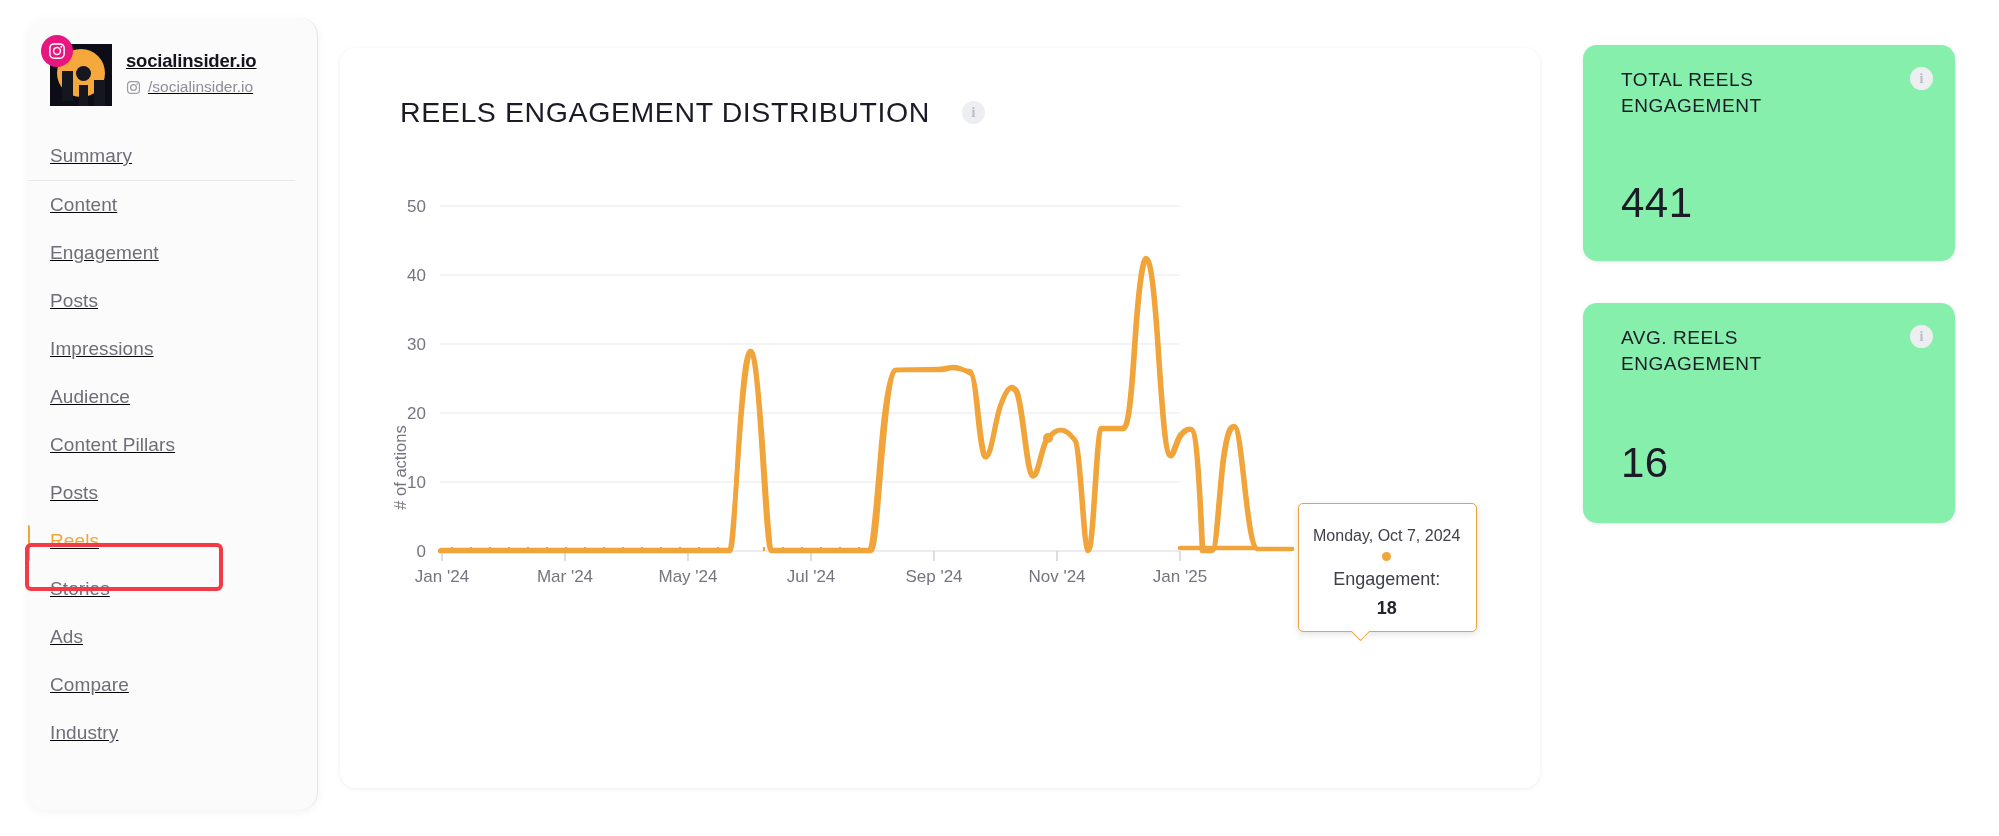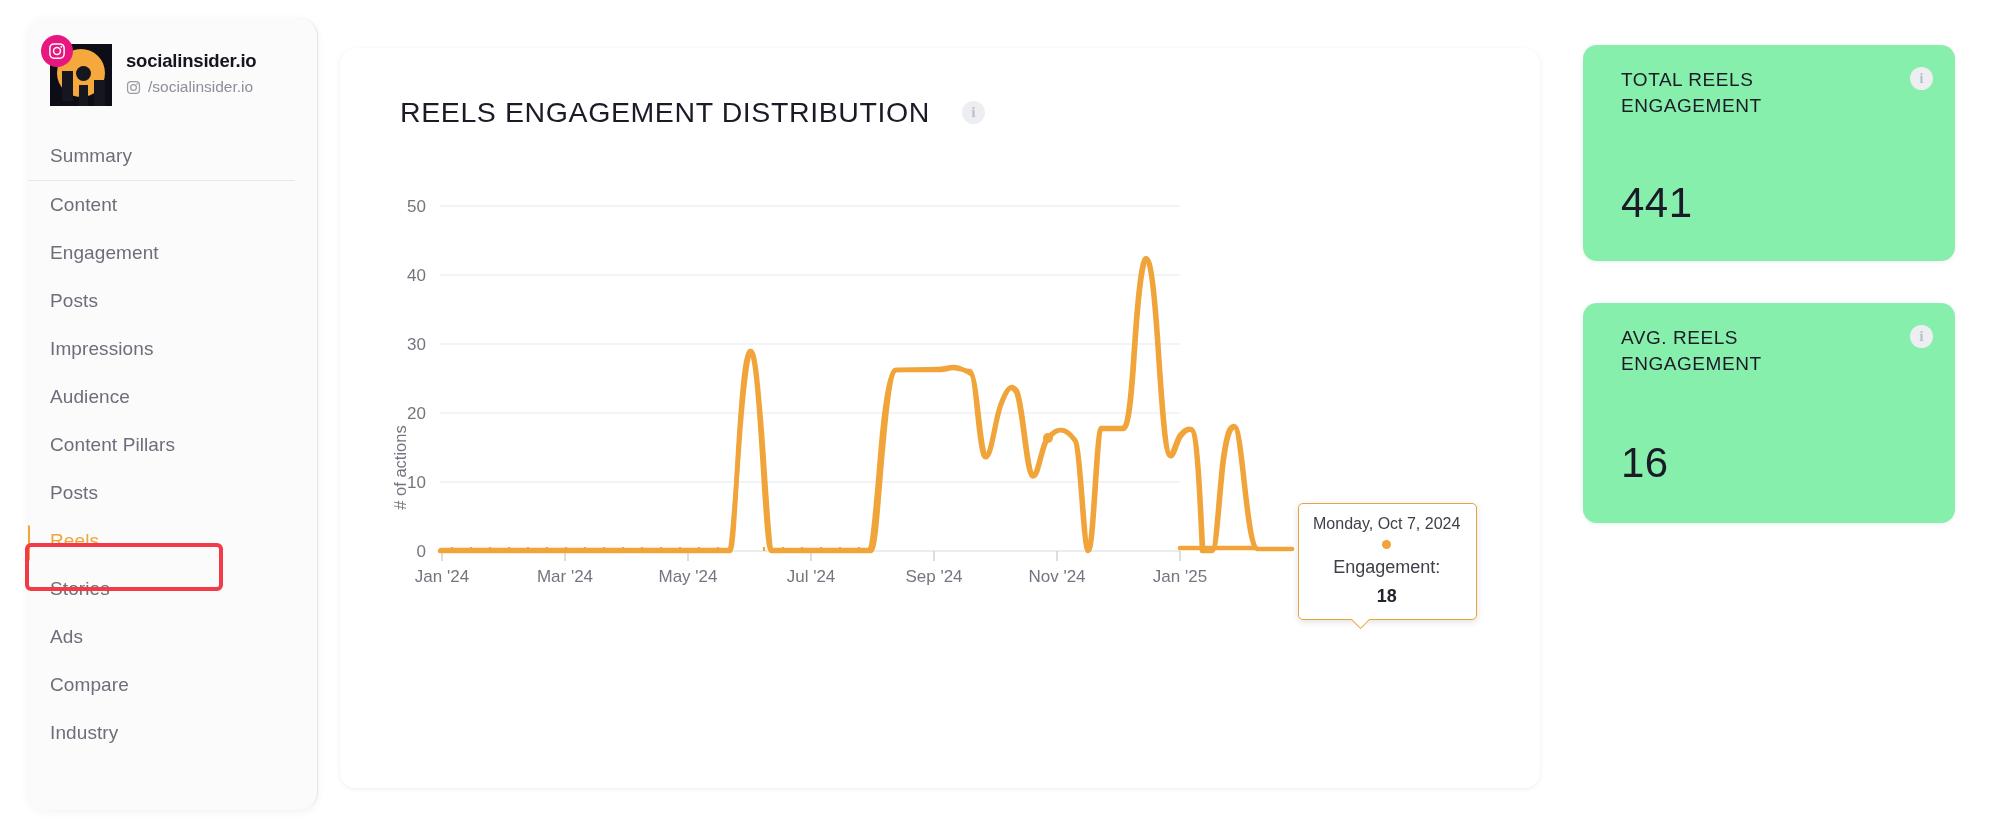--- a/index.html
+++ b/index.html
@@ -18,20 +18,21 @@
   
   .sidebar {
     position: absolute;
     left: 28px; top: 18px;
     width: 290px; height: 792px;
     background: #fbfbfc;
     border-radius: 18px;
     border-right: 1px solid #e4e5e9;
     box-shadow: 0 2px 10px rgba(0,0,0,0.05);
     overflow: hidden;
+    text-decoration: underline;
   }
   .profile {
     position: relative;
     padding: 26px 0 0 22px;
     display: flex;
     align-items: flex-start;
     gap: 14px;
   }
   .avatar-wrap { position: relative; width: 62px; height: 62px; flex: 0 0 auto; }
   .avatar {
@@ -169,21 +170,21 @@
   }
   .svg-plot { position: absolute; left: 0; top: 0; }
 
   
   .tooltip {
     position: absolute;
     left: 958px; top: 345px;
     background: #ffffff;
     border: 1.5px solid #e7a43e;
     border-radius: 5px;
-    padding: 11px 16px 12px 14px;
+    padding: 23px 16px 12px 14px;
     box-shadow: 0 2px 7px rgba(0,0,0,0.12);
     z-index: 20;
   }
   .tt-date { font-size: 16px; color: #3f4049; white-space: nowrap; }
   .tt-row {
     margin-top: 7px;
     display: flex; align-items: center; gap: 8px;
     font-size: 18px; color: #3f4049; white-space: nowrap; flex-direction: column;
   }
   .tt-dot { width: 9px; height: 9px; border-radius: 50%; background: #f0a43a; }

